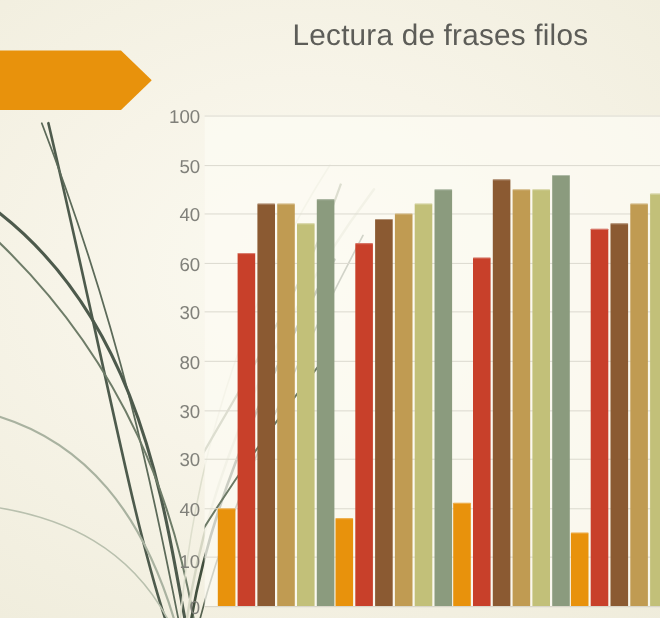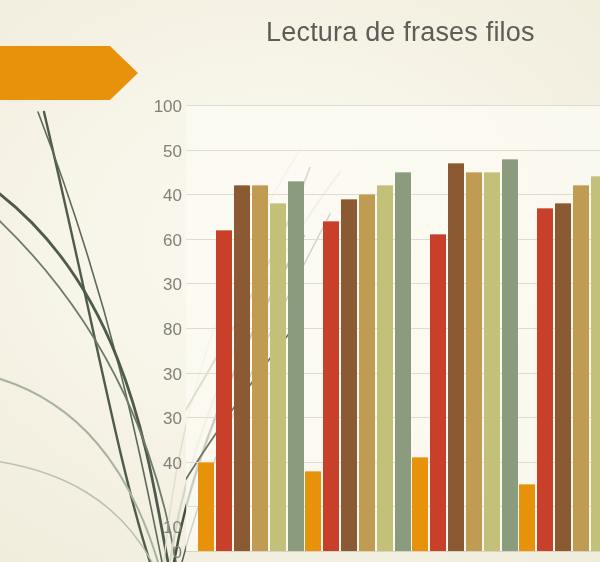--- a/index.html
+++ b/index.html
@@ -141,21 +141,21 @@
   </svg>
 
   <svg id="banner" viewBox="0 0 152 58" preserveAspectRatio="none">
     <polygon points="0,2 124,2 152,29 124,56 0,56" fill="#e8920c"></polygon>
   </svg>
 
   <div id="title">Lectura de frases filos</div>
 
   <div id="ylabels">
       <div class="ytick" style="top: 439px;">0</div>
-      <div class="ytick" style="top: 414px;">10</div>
+      <div class="ytick" style="top: 397px;">10</div>
       <div class="ytick" style="top: 349.8px;">40</div>
       <div class="ytick" style="top: 305.2px;">30</div>
       <div class="ytick" style="top: 260.6px;">30</div>
       <div class="ytick" style="top: 216px;">80</div>
       <div class="ytick" style="top: 171.4px;">30</div>
       <div class="ytick" style="top: 126.8px;">60</div>
       <div class="ytick" style="top: 82.2px;">40</div>
       <div class="ytick" style="top: 37.6px;">50</div>
       <div class="ytick" style="top: -7px;">100</div>
     </div>

